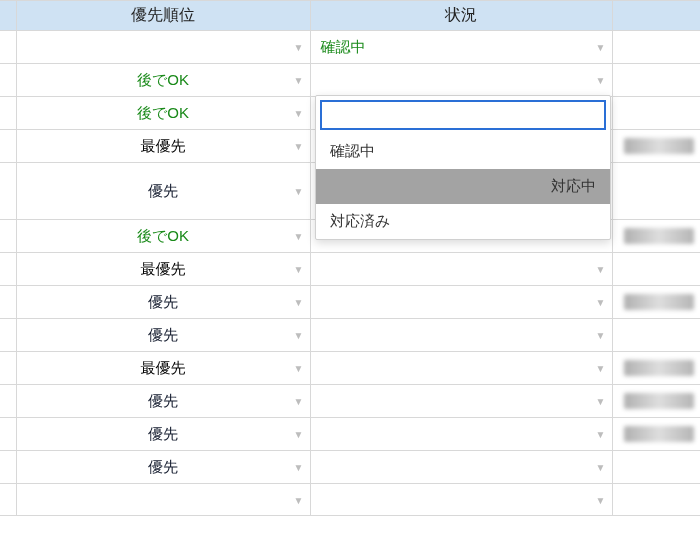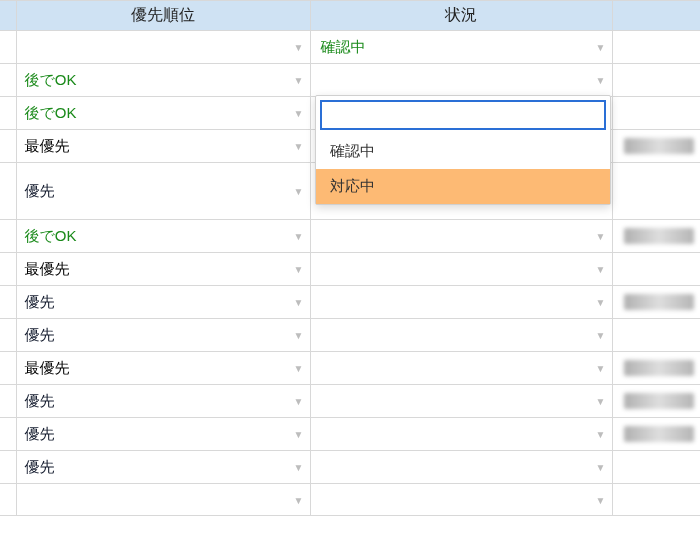--- a/index.html
+++ b/index.html
@@ -30,20 +30,21 @@
       text-align: center;
       height: 30px;
       font-size: 16px;
     }
     .col-left { width: 16px; border-left: none !important; }
     .col-priority { width: 294px; }
     .col-status { width: 302px; }
     .col-right { border-right: none !important; }
     .cell-content {
       padding: 0 8px;
+      text-align: center;
       line-height: 32px;
       position: relative;
     }
     .arrow {
       position: absolute;
       right: 6px;
       top: 50%;
       transform: translateY(-50%);
       color: #bdbdbd;
       font-size: 10px;
@@ -87,21 +88,22 @@
       outline: none;
       caret-color: #000;
     }
     .dd-item {
       padding: 8px 14px;
       color: #333;
       cursor: pointer;
       font-size: 15px;
     }
     .dd-item.sel {
-      background: #fdba74;
+      background: #a3a3a3;
+      text-align: right;
     }
   </style>
 </head>
 <body>
 
 <table class="sheet" data-interactable="false">
   <thead>
     <tr data-interactable="false">
       <th class="col-left" data-interactable="false"></th>
       <th class="col-priority" data-interactable="true">優先順位</th>
@@ -291,14 +293,15 @@
         <td class="col-right" data-interactable="false"></td>
       </tr>
     </tbody>
 </table>
 
 <div class="dropdown" data-interactable="false">
   <input class="dd-input" type="text" data-interactable="true" value="" style="">
   <div data-interactable="false">
       <div class="dd-item" data-interactable="true">確認中</div>
       <div class="dd-item sel" data-interactable="true">対応中</div>
+      <div class="dd-item" data-interactable="true">対応済み</div>
     </div>
 </div>
 
 </body></html>

